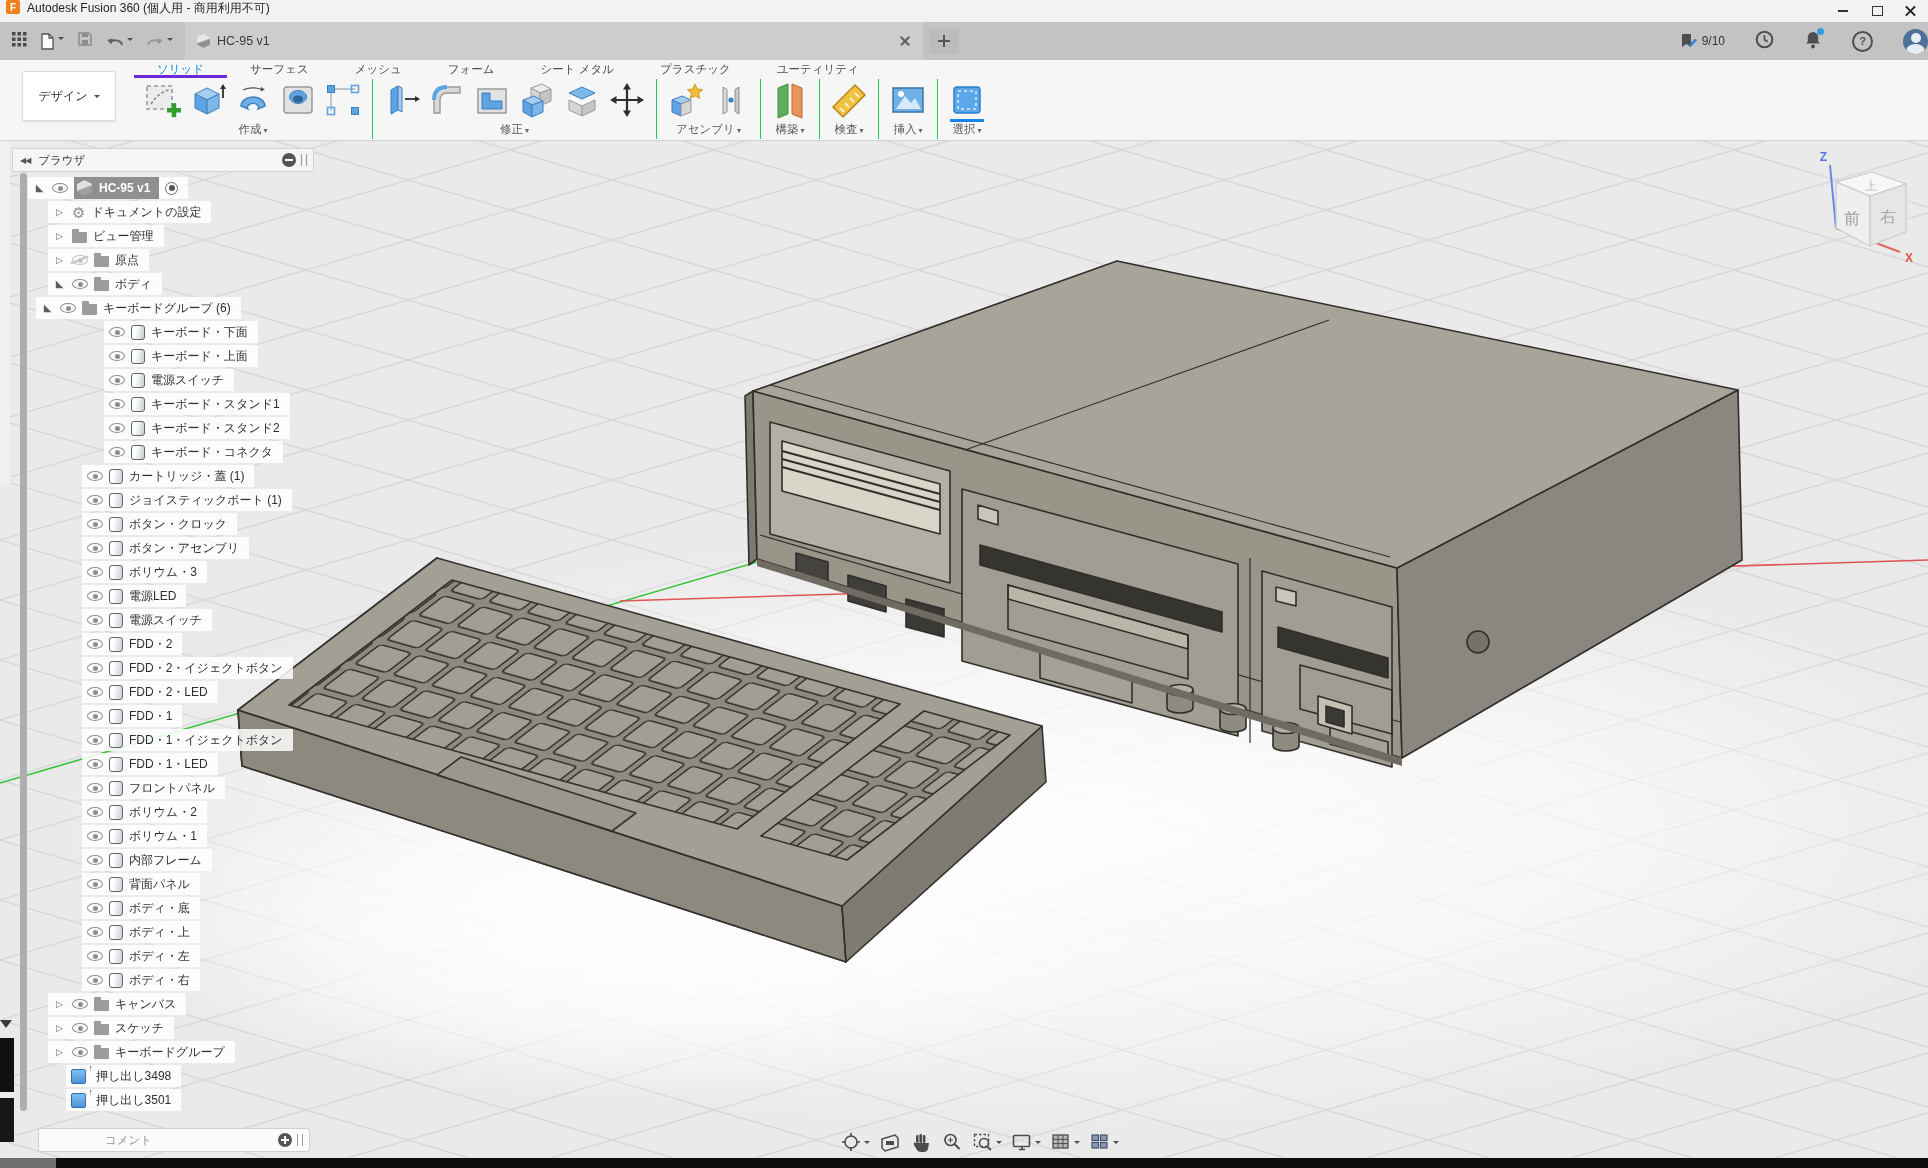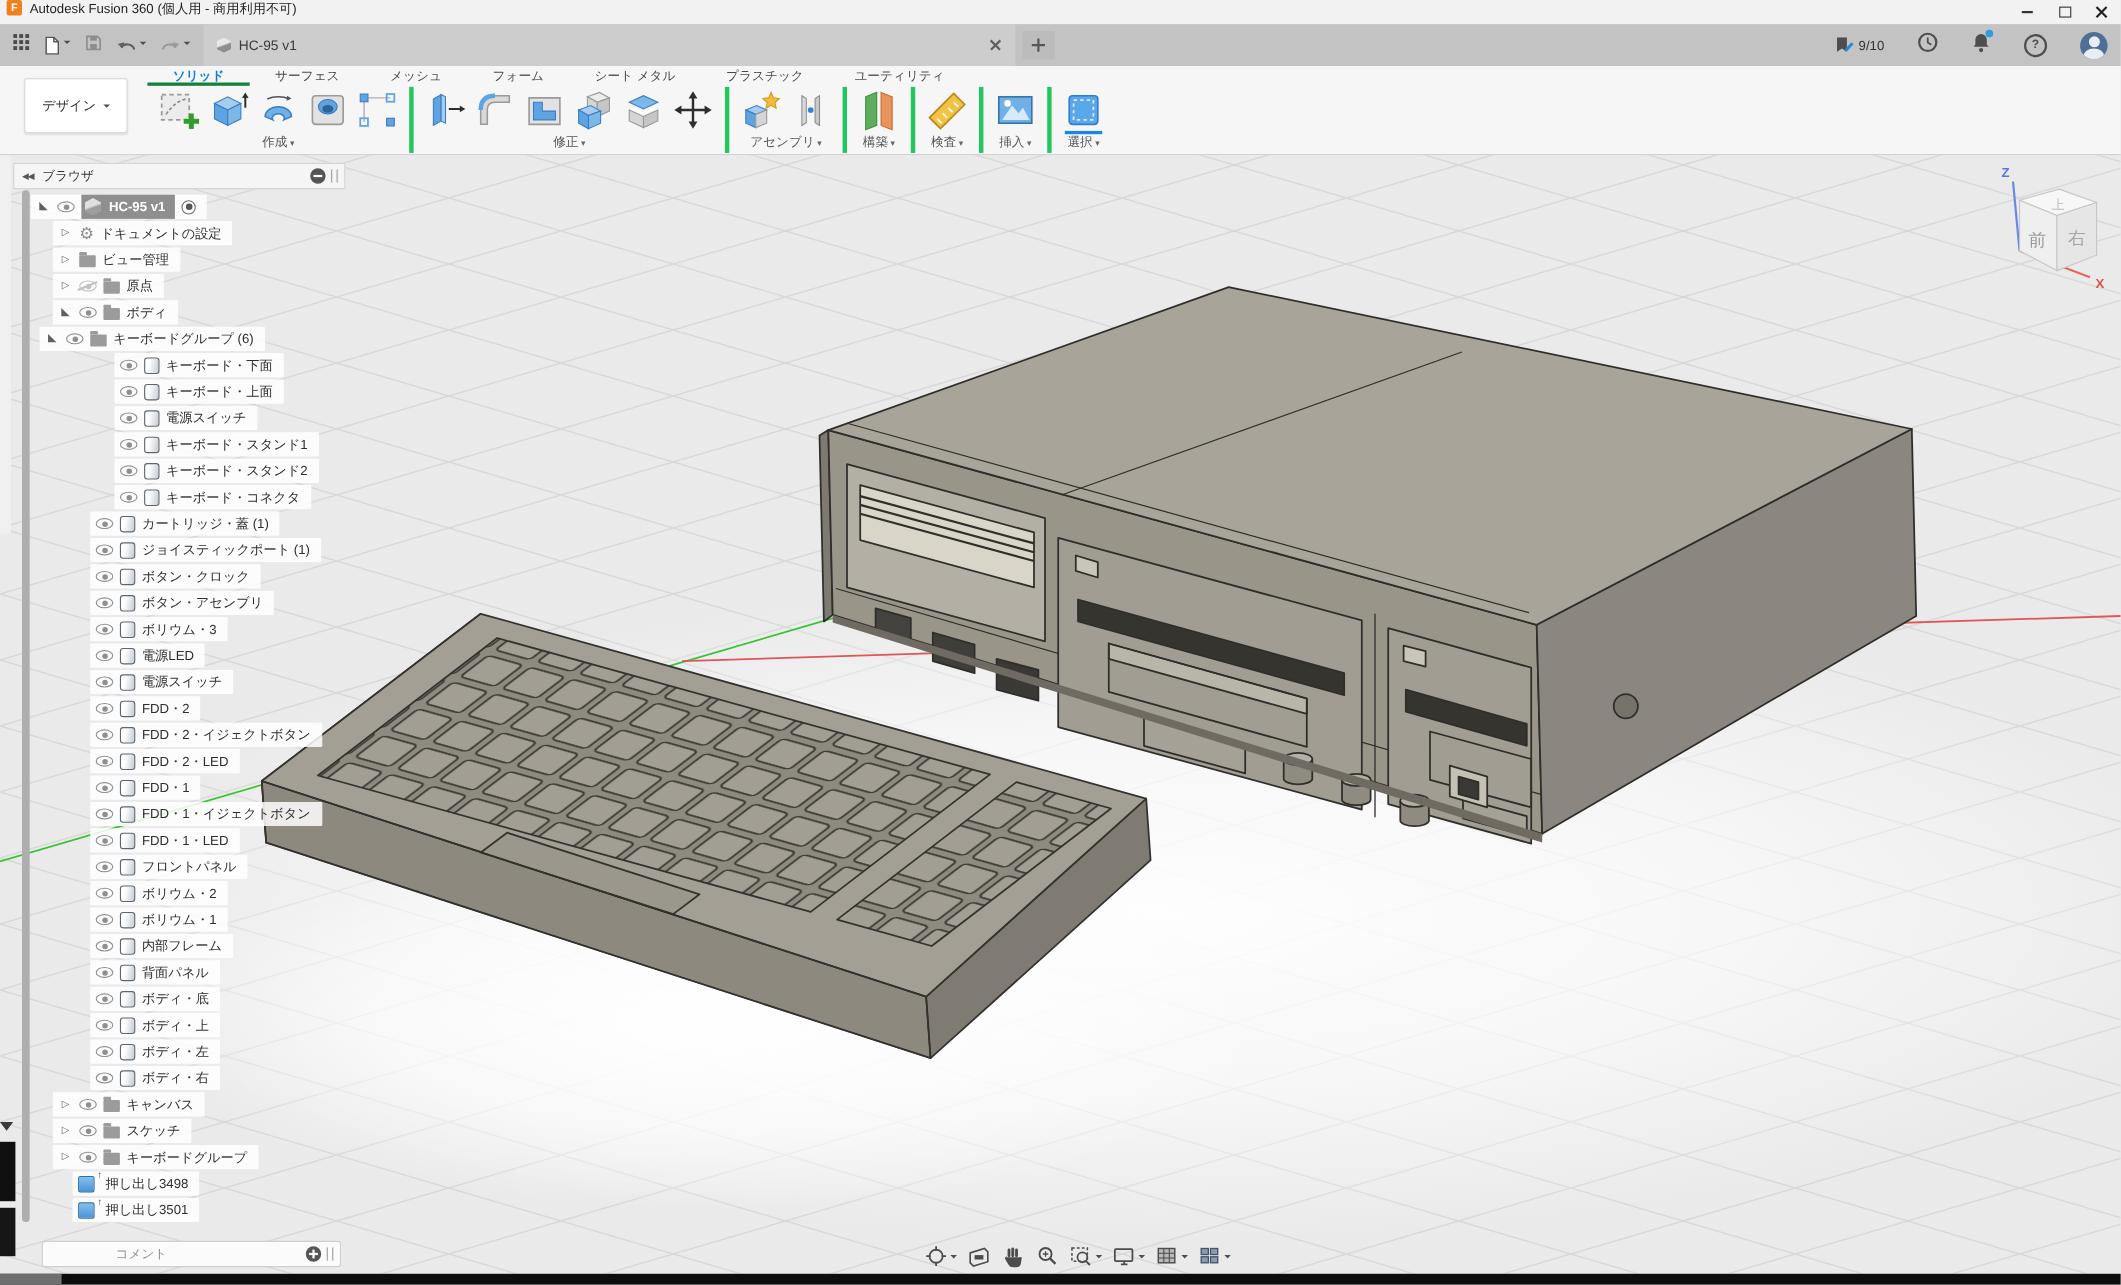--- a/index.html
+++ b/index.html
@@ -27,39 +27,39 @@
         clip-path:polygon(50% 0,100% 25%,100% 75%,50% 100%,0 75%,0 25%)}
   .tab-inactive{width:436px;background:#b2b2b2;margin-left:292px;border-right:1px solid #a2a2a2}
   .tab-active{width:738px;background:#cdcdcd}
   .xicon{position:relative;width:12px;height:12px;margin-left:auto}
   .xicon::before,.xicon::after{content:'';position:absolute;width:12px;height:1.6px;background:#5e5e5e;top:5px;left:0}
   .xicon::before{transform:rotate(45deg)}.xicon::after{transform:rotate(-45deg)}
   .plusbtn{width:30px;height:26px;position:relative;margin-left:6px;background:#bcbcbc;border-radius:2px}
   .plusbtn::before,.plusbtn::after{content:'';position:absolute;background:#555}
   .plusbtn::before{width:12px;height:2px;left:9px;top:12px}
   .plusbtn::after{width:2px;height:12px;left:14px;top:7px}
-  .rightutils{margin-left:auto;display:flex;align-items:center;gap:30px;padding-right:12px}
+  .rightutils{margin-left:auto;display:flex;align-items:center;gap:30px;padding-right:0}
   .quota{display:flex;align-items:center;gap:4px;font-size:12px;color:#333}
   .helpicon{width:17px;height:17px;border:2px solid #4e4e4e;border-radius:50%;display:flex;align-items:center;justify-content:center;
             font-size:11px;font-weight:bold;color:#4e4e4e}
   .helpicon::before{content:'?'}
   .bellwrap{position:relative}
   .belldot{position:absolute;right:-2px;top:-2px;width:7px;height:7px;border-radius:50%;background:#2f9ae0}
   .avatar{width:25px;height:25px;border-radius:50%;background:#4e6f96;position:relative;overflow:hidden}
   .avatar::before{content:'';position:absolute;left:7.5px;top:4px;width:10px;height:10px;border-radius:50%;background:#e8eef5}
   .avatar::after{content:'';position:absolute;left:3px;top:15px;width:19px;height:14px;border-radius:50%;background:#e8eef5}
   
   .ribbon{position:absolute;top:60px;left:0;width:1928px;height:80px;background:#f6f6f6;border-bottom:1px solid #d2d2d2;z-index:60}
   .ws-btn{position:absolute;left:22px;top:11px;width:92px;height:48px;background:#fff;border:1px solid #dadada;border-radius:3px;
           box-shadow:0 1px 2px rgba(0,0,0,.10);display:flex;align-items:center;justify-content:center;gap:6px;font-size:12px;color:#333}
   .rtabs{position:absolute;left:134px;top:0;display:flex;height:18px}
   .rtab{padding:2px 23px 0;font-size:11.5px;color:#4a4a4a;box-sizing:border-box}
-  .rtab.active{color:#0a7ce0;font-weight:bold;border-bottom:3px solid #15803d}
+  .rtab.active{color:#0a7ce0;font-weight:normal;border-bottom:3px solid #6d28d9}
   .strip{position:absolute;left:134px;top:19px;display:flex;height:60px}
-  .grp{display:flex;flex-direction:column;border-right:4px solid #22c55e;padding:0 8px}
+  .grp{display:flex;flex-direction:column;border-right:1px solid #22c55e;padding:0 8px}
   .gicons{display:flex;flex:1;align-items:center;gap:3px}
   .ribtn{width:42px;height:42px;display:flex;align-items:center;justify-content:center}
   .glabel{font-size:11.5px;color:#555;text-align:center;padding:1px 0 2px;position:relative}
   .glabel::after{content:' ▾';font-size:8px;color:#666}
   .grp.sel .glabel::before{content:'';position:absolute;top:-2px;left:4px;right:4px;height:3px;background:#1a85e8}
   
   .browser{position:absolute;left:12px;top:148px;width:302px;z-index:50}
   .bheader{height:22px;background:#f5f5f5;border:1px solid #d2d2d2;display:flex;align-items:center;font-size:11.5px;color:#333}
   .collapse-arrows{font-size:8px;color:#555;padding:0 8px 0 7px;letter-spacing:-1px}
   .collapse-arrows::before{content:'◀◀'}

